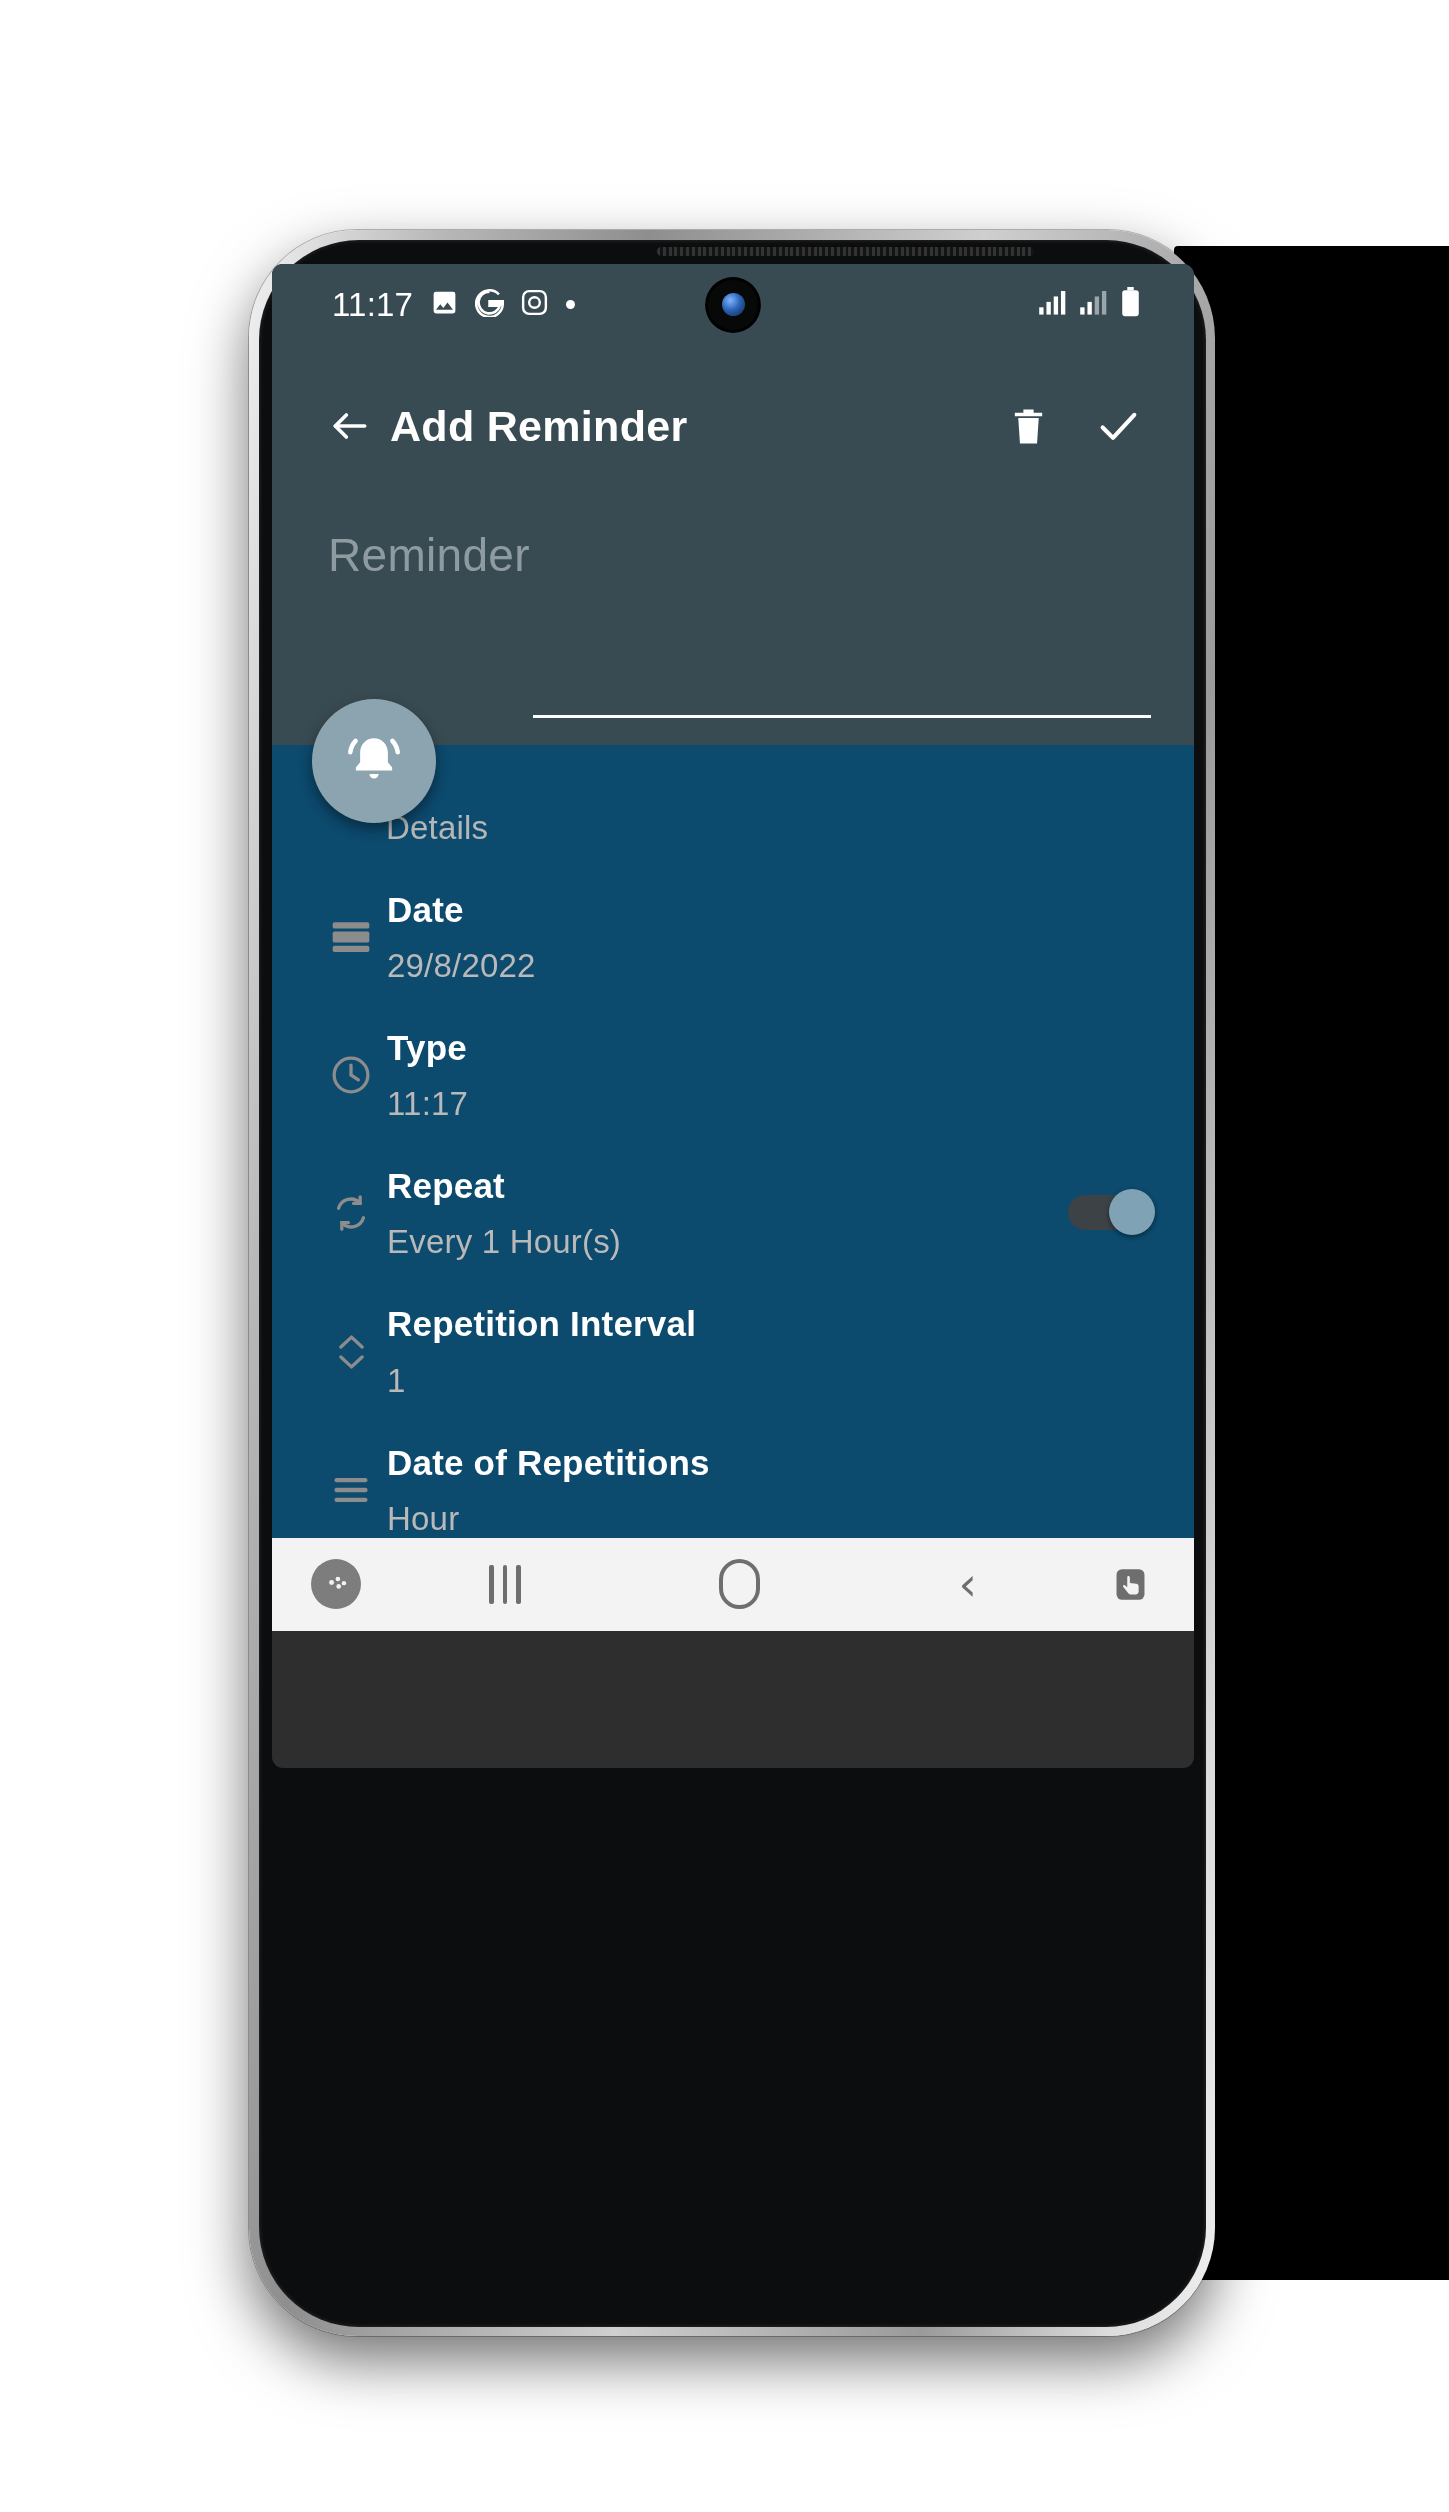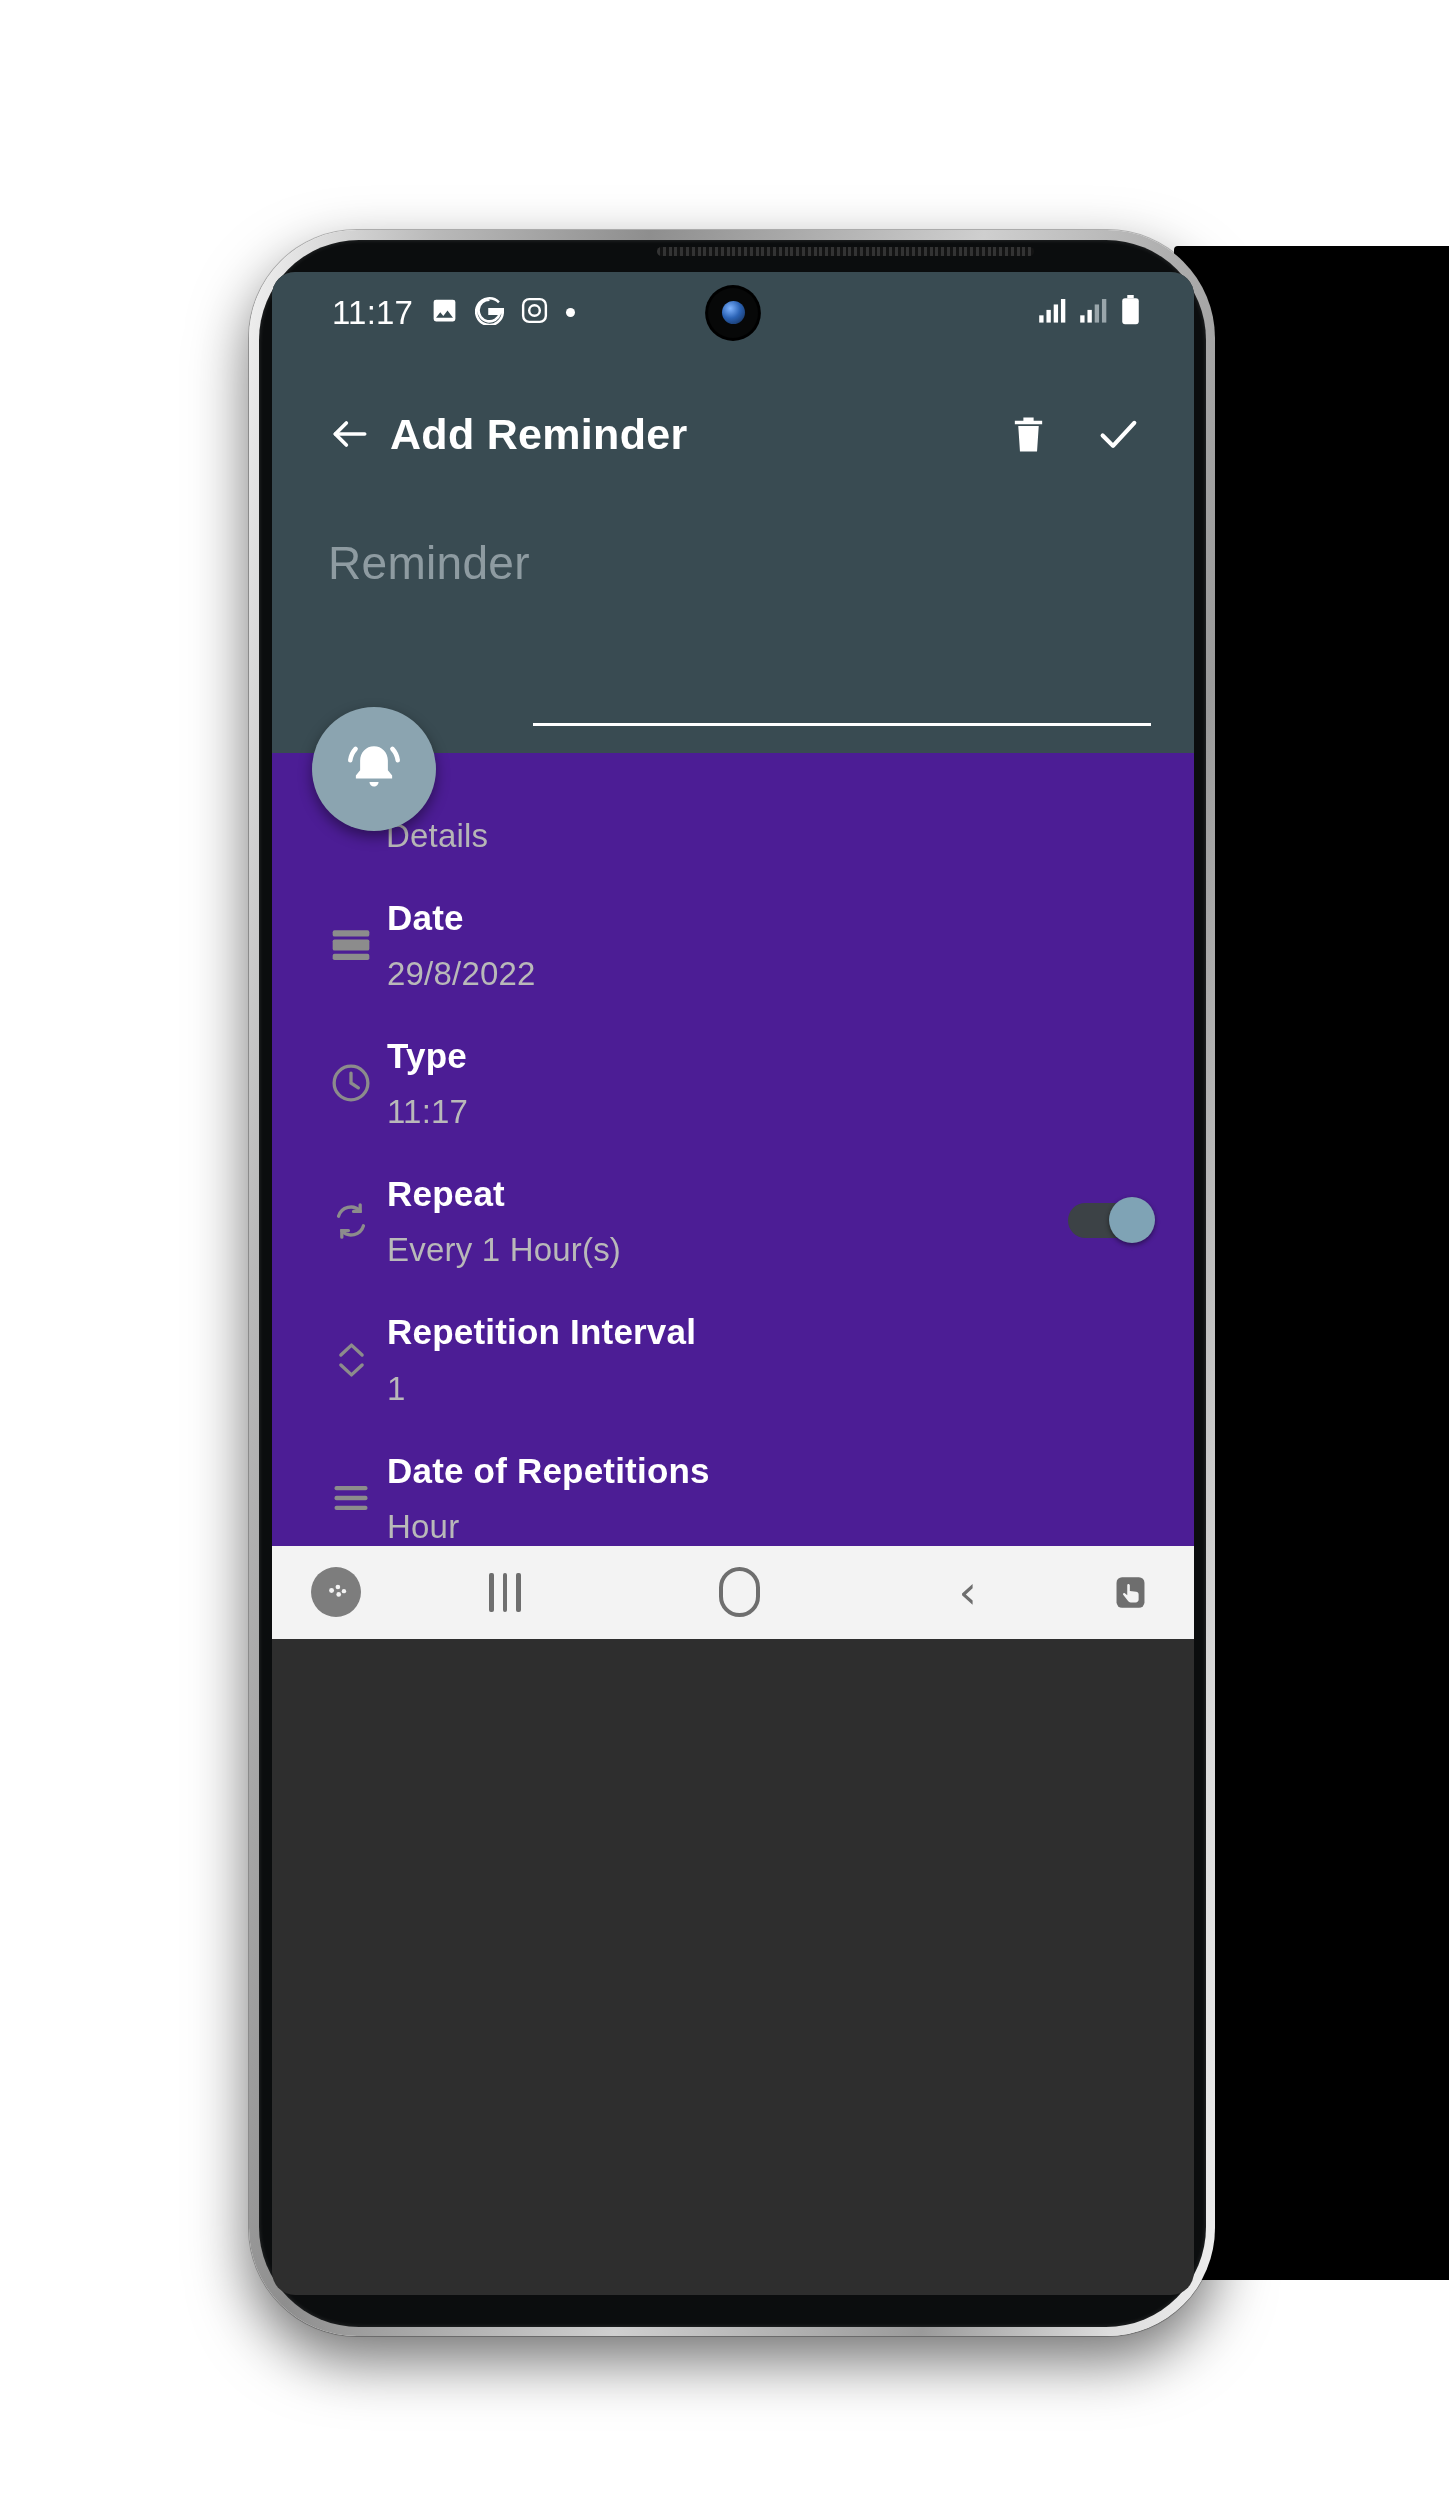--- a/index.html
+++ b/index.html
@@ -24,22 +24,22 @@
     position:absolute; left:259px; top:240px; width:947px; height:2087px;
     border-radius:100px; background:#0b0d0e;
     box-shadow:inset 0 0 5.8px rgba(255,255,255,.14);
   }
   .speaker {
     position:absolute; left:657px; top:247px; width:377px; height:8.7px;
     background:repeating-linear-gradient(90deg,#3a3a3a 0 2.9px,#141414 2.9px 5.8px);
     border-radius:4.8px; opacity:.85;
   }
   .phone-screen {
-    position:absolute; left:272px; top:272px; width:922px; height:2023px;
-    border-radius:23px; overflow:hidden; background:#2e2e2e;
+    position:absolute; left:272px; top:264px; width:922px; height:1504px;
+    border-radius:11px; overflow:hidden; background:#2e2e2e;
   }
 
   
   .statusbar {
     position:relative; height:81px; background:#394b52;
     display:flex; align-items:center; padding:0 44px 0 60px; color:#fff;
   }
   .sb-left { display:flex; align-items:center; gap:16.4px; }
   .sb-time { font-size:33px; letter-spacing:0.2px; font-weight:400; }
   .sb-right { margin-left:auto; display:flex; align-items:center; gap:11.6px; padding-right:7.7px;}
@@ -80,21 +80,21 @@
 
   
   .fab {
     position:absolute; left:40px; top:435px; width:124px; height:124px;
     border-radius:50%; background:#8ba4b0;
     display:flex; align-items:center; justify-content:center;
     box-shadow:0 5.8px 13.5px rgba(0,0,0,.42); cursor:pointer; z-index:5;
   }
 
   
-  .content { background:#4c1d95; flex:1; padding-top:9.7px; }
+  .content { background:#0c4a6e; flex:1; padding-top:9.7px; }
   .section-label {
     color:#b6b6b6; font-size:33px; padding:54px 0 0 114px; letter-spacing:0.2px;
   }
 
   .row {
     display:flex; align-items:flex-start; padding:43px 43px 0 43px; min-height:97px;
   }
   .row-icon {
     width:72px; min-width:72px; display:flex; justify-content:center;
     padding-top:25px;

